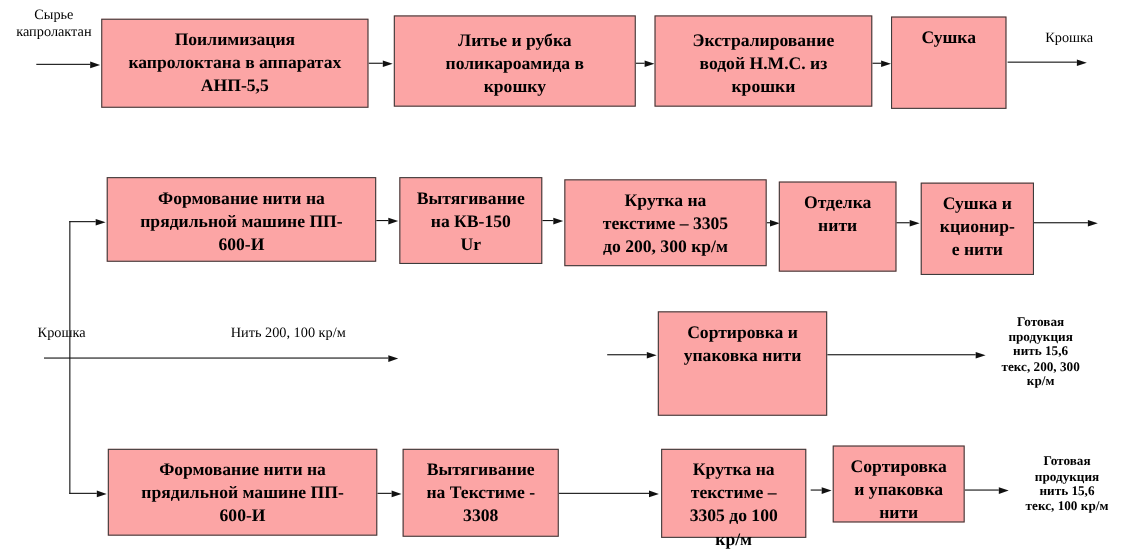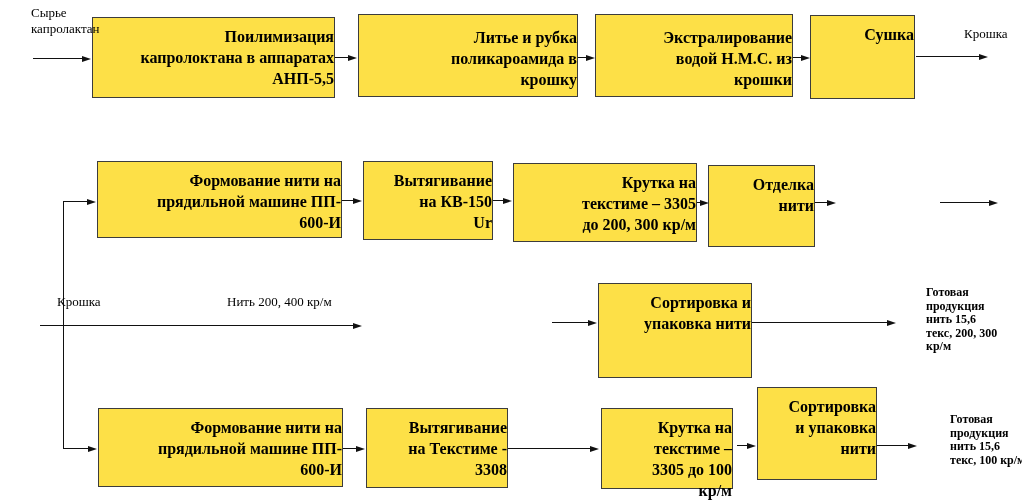--- a/index.html
+++ b/index.html
@@ -2,26 +2,26 @@
 <html><head>
 <meta charset="utf-8">
 <style>
   html,body { margin:0; padding:0; background:#ffffff; }
   .stage {
     position:relative; width:1022px; height:504px; background:#ffffff;
     font-family:"Liberation Serif", serif; color:#000; overflow:hidden;
   }
   .box {
     position:absolute; box-sizing:border-box;
-    border:1.6px solid #3c3c3c; background:#fde047;
-    text-align:right; font-weight:700; font-size:16px; line-height:21px;
+    border:1.6px solid #3c3c3c; background:#fca5a5;
+    text-align:center; font-weight:700; font-size:16px; line-height:21px;
     white-space:pre-line; padding-top:8px; overflow:visible;
   }
   .pt12 { padding-top:12px; }
-  .lbl { position:absolute; white-space:pre-line;padding-left:31px; }
+  .lbl { position:absolute; text-align:center; white-space:pre-line; }
   .lbl-md { font-size:13px; line-height:16px; }
   .lbl-sm { font-size:12px; line-height:13.5px;font-weight:bold; }
   .nowrap { white-space:nowrap; }
   .arr { position:absolute; height:0; border-top:1.6px solid #111111; }
   .arr::after {
     content:""; position:absolute; right:-9px; top:-3px; width:0; height:0;
     border-left:9px solid #111111;
     border-top:3.8px solid transparent; border-bottom:3.8px solid transparent;
   }
   .vline { position:absolute; width:0; border-left:1.6px solid #111111; }
@@ -71,43 +71,46 @@
 прядильной машине ПП-
 600-И</div>
   <div class="box" style="left:363px; top:161px; width:130px; height:79px;">Вытягивание
 на КВ-150
 Ur</div>
   <div class="box" style="left:513px; top:163px; width:184px; height:79px;">Крутка на
 текстиме – 3305
 до 200, 300 кр/м</div>
   <div class="box" style="left:708px; top:165px; width:107px; height:82px;">Отделка
 нити</div>
+  <div class="box" style="left:837px; top:166px; width:103px; height:84px;">Сушка и
+кционир-
+е нити</div>
 
   <div class="box" style="left:598px; top:283px; width:154px; height:95px;">Сортировка и
 упаковка нити</div>
 
   <div class="box" style="left:98px;  top:408px; width:245px; height:79px;">Формование нити на
 прядильной машине ПП-
 600-И</div>
   <div class="box" style="left:366px; top:408px; width:142px; height:80px;">Вытягивание
 на Текстиме -
 3308</div>
   <div class="box" style="left:601px; top:408px; width:132px; height:81px;">Крутка на
 текстиме –
 3305 до 100
 кр/м</div>
-  <div class="box" style="left:757px; top:387px; width:120px; height:93px;">Сортировка
+  <div class="box" style="left:757px; top:405px; width:120px; height:70px;">Сортировка
 и упаковка
 нити</div>
 
   <div class="lbl lbl-md" style="left:0px;   top:5px;   width:98px;">Сырье
 капролактан</div>
   <div class="lbl lbl-md" style="left:933px; top:26px;  width:78px;">Крошка</div>
   <div class="lbl lbl-md" style="left:26px;  top:294px; width:60px;">Крошка</div>
-  <div class="lbl lbl-md nowrap" style="left:196px; top:294px; width:132px;">Нить 200, 400 кр/м</div>
+  <div class="lbl lbl-md nowrap" style="left:196px; top:294px; width:132px;">Нить 200, 100 кр/м</div>
   <div class="lbl lbl-sm" style="left:895px; top:286px; width:102px;">Готовая
 продукция
 нить 15,6
 текс, 200, 300
 кр/м</div>
   <div class="lbl lbl-sm" style="left:919px; top:413px; width:102px;">Готовая
 продукция
 нить 15,6
 текс, 100 кр/м</div>
 

